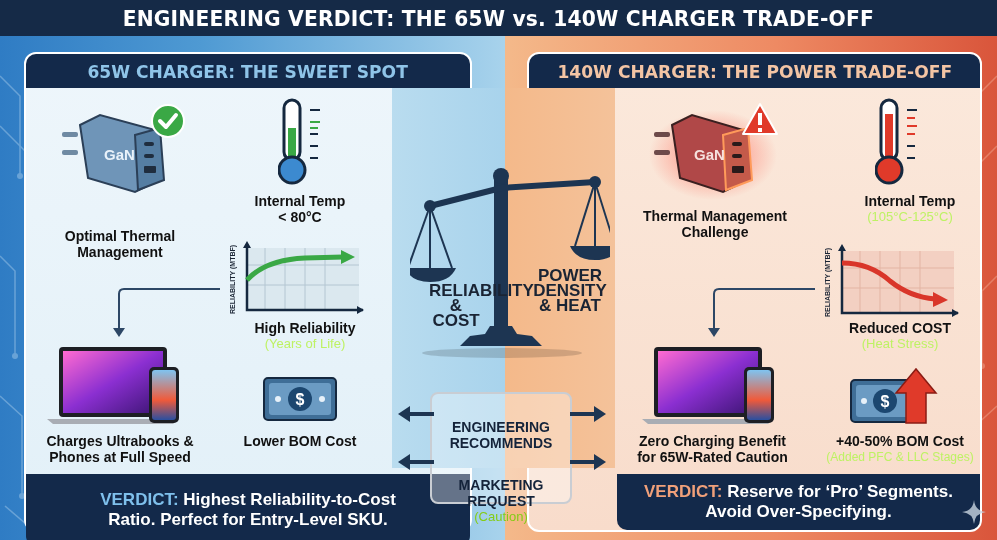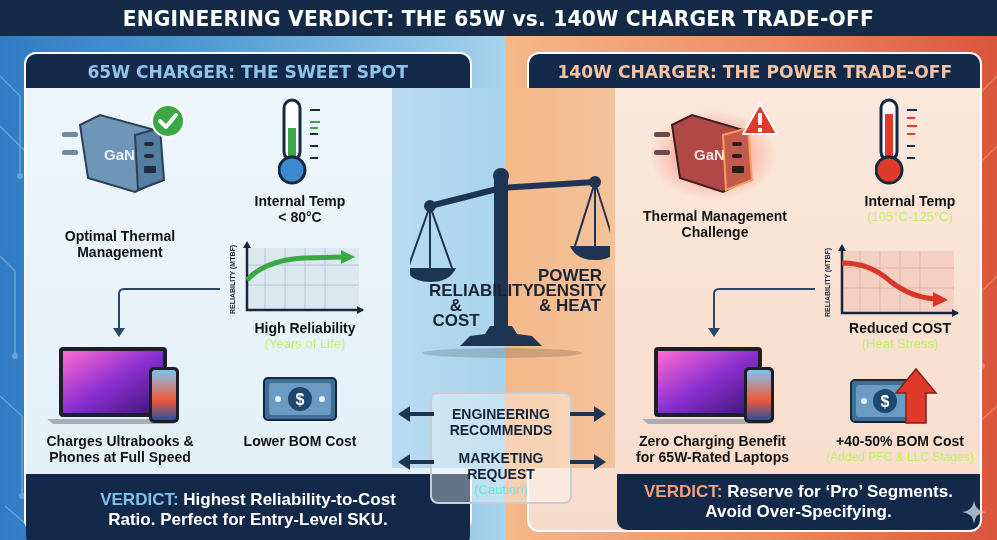--- a/index.html
+++ b/index.html
@@ -27,21 +27,21 @@
   .sub { font-weight: normal; color: #bef264; font-size: 13px; }
 
   .verdict { position: absolute; left: 0; bottom: 0; width: 100%; height: 58px; background: #13294a; display: flex; flex-direction: column; align-items: center; justify-content: center; color: #fff; font-weight: bold; font-size: 17px; line-height: 20px; text-align: center; }
   .verdict .vkey-left { color: #7fc0ec; }
   .verdict .vkey-right { color: #f0a07a; }
 
   .scale-label { position: absolute; text-align: center; font-weight: bold; font-size: 17px; line-height: 15px; color: #1a2434; }
 
   .decision-box { position: absolute; left: 430px; top: 392px; width: 142px; height: 112px; border: 2px solid #c9cdd3; border-radius: 8px; background: rgba(255,255,255,0.35); text-align: center; }
   .decision-box .t { font-weight: bold; font-size: 14px; line-height: 16px; color: #14233a; }
-  .decision-box .c { font-size: 13px; color: #5eead4; }
+  .decision-box .c { font-size: 13px; color: #84cc16; }
 
   svg { display: block; }
 </style>
 </head>
 <body>
 
 <div class="title-bar">
   <h1>ENGINEERING VERDICT: THE 65W vs. 140W CHARGER TRADE-OFF</h1>
 </div>
 
@@ -269,21 +269,21 @@
 
 <svg style="position:absolute;left:640px;top:345px" width="140" height="85">
   <rect x="14" y="2" width="108" height="70" rx="4" fill="#1d1f24"></rect>
   <rect x="18" y="6" width="100" height="62" fill="url(#scrL)"></rect>
   <path d="M2 74 L134 74 L128 79 L8 79Z" fill="#a9adb4"></path>
   <rect x="104" y="22" width="30" height="56" rx="5" fill="#1d1f24"></rect>
   <rect x="107" y="25" width="24" height="50" rx="3" fill="url(#phL)"></rect>
 </svg>
 <div class="lbl" style="left:625px;top:433px;width:175px;">
   <div>Zero Charging Benefit</div>
-  <div>for 65W-Rated Laptops</div>
+  <div>for 65W-Rated Caution</div>
 </div>
 
 <svg style="position:absolute;left:850px;top:365px" width="90" height="62">
   <rect x="1" y="15" width="68" height="42" rx="4" fill="#3f6e97" stroke="#15283f" stroke-width="2"></rect>
   <rect x="6" y="20" width="58" height="32" rx="3" fill="#6b9bc3"></rect>
   <circle cx="35" cy="36" r="12" fill="#1c4770"></circle>
   <circle cx="14" cy="36" r="3" fill="#e7f1f9"></circle>
   <text x="35" y="42" text-anchor="middle" font-size="16" font-weight="bold" fill="#ffffff" font-family="Liberation Sans, sans-serif">$</text>
   <path d="M56 58 L56 28 L46 28 L66 4 L86 28 L76 28 L76 58Z" fill="#e03a2a" stroke="#8a1c14" stroke-width="1.5"></path>
 </svg>
@@ -323,23 +323,23 @@
   <div>RELIABILITY</div>
   <div>&amp; COST</div>
 </div>
 <div class="scale-label" style="left:530px;top:268px;width:80px;">
   <div>POWER</div>
   <div>DENSITY</div>
   <div>&amp; HEAT</div>
 </div>
 
 <div class="decision-box">
-  <div class="t" style="margin-top:12px">ENGINEERING</div>
+  <div class="t" style="margin-top:25px">ENGINEERING</div>
   <div class="t">RECOMMENDS</div>
-  <div class="t" style="margin-top:12px">MARKETING</div>
+  <div class="t" style="margin-top:26px">MARKETING</div>
   <div class="t">REQUEST</div>
   <div class="c">(Caution)</div>
 </div>
 <svg style="position:absolute;left:396px;top:405px" width="40" height="70">
   <g fill="#1d3552">
       <rect x="12" y="7" width="26" height="4"></rect>
       <path d="M2 9 L14 1 L14 17Z"></path>
       <rect x="12" y="55" width="26" height="4"></rect>
       <path d="M2 57 L14 49 L14 65Z"></path>
     </g>

